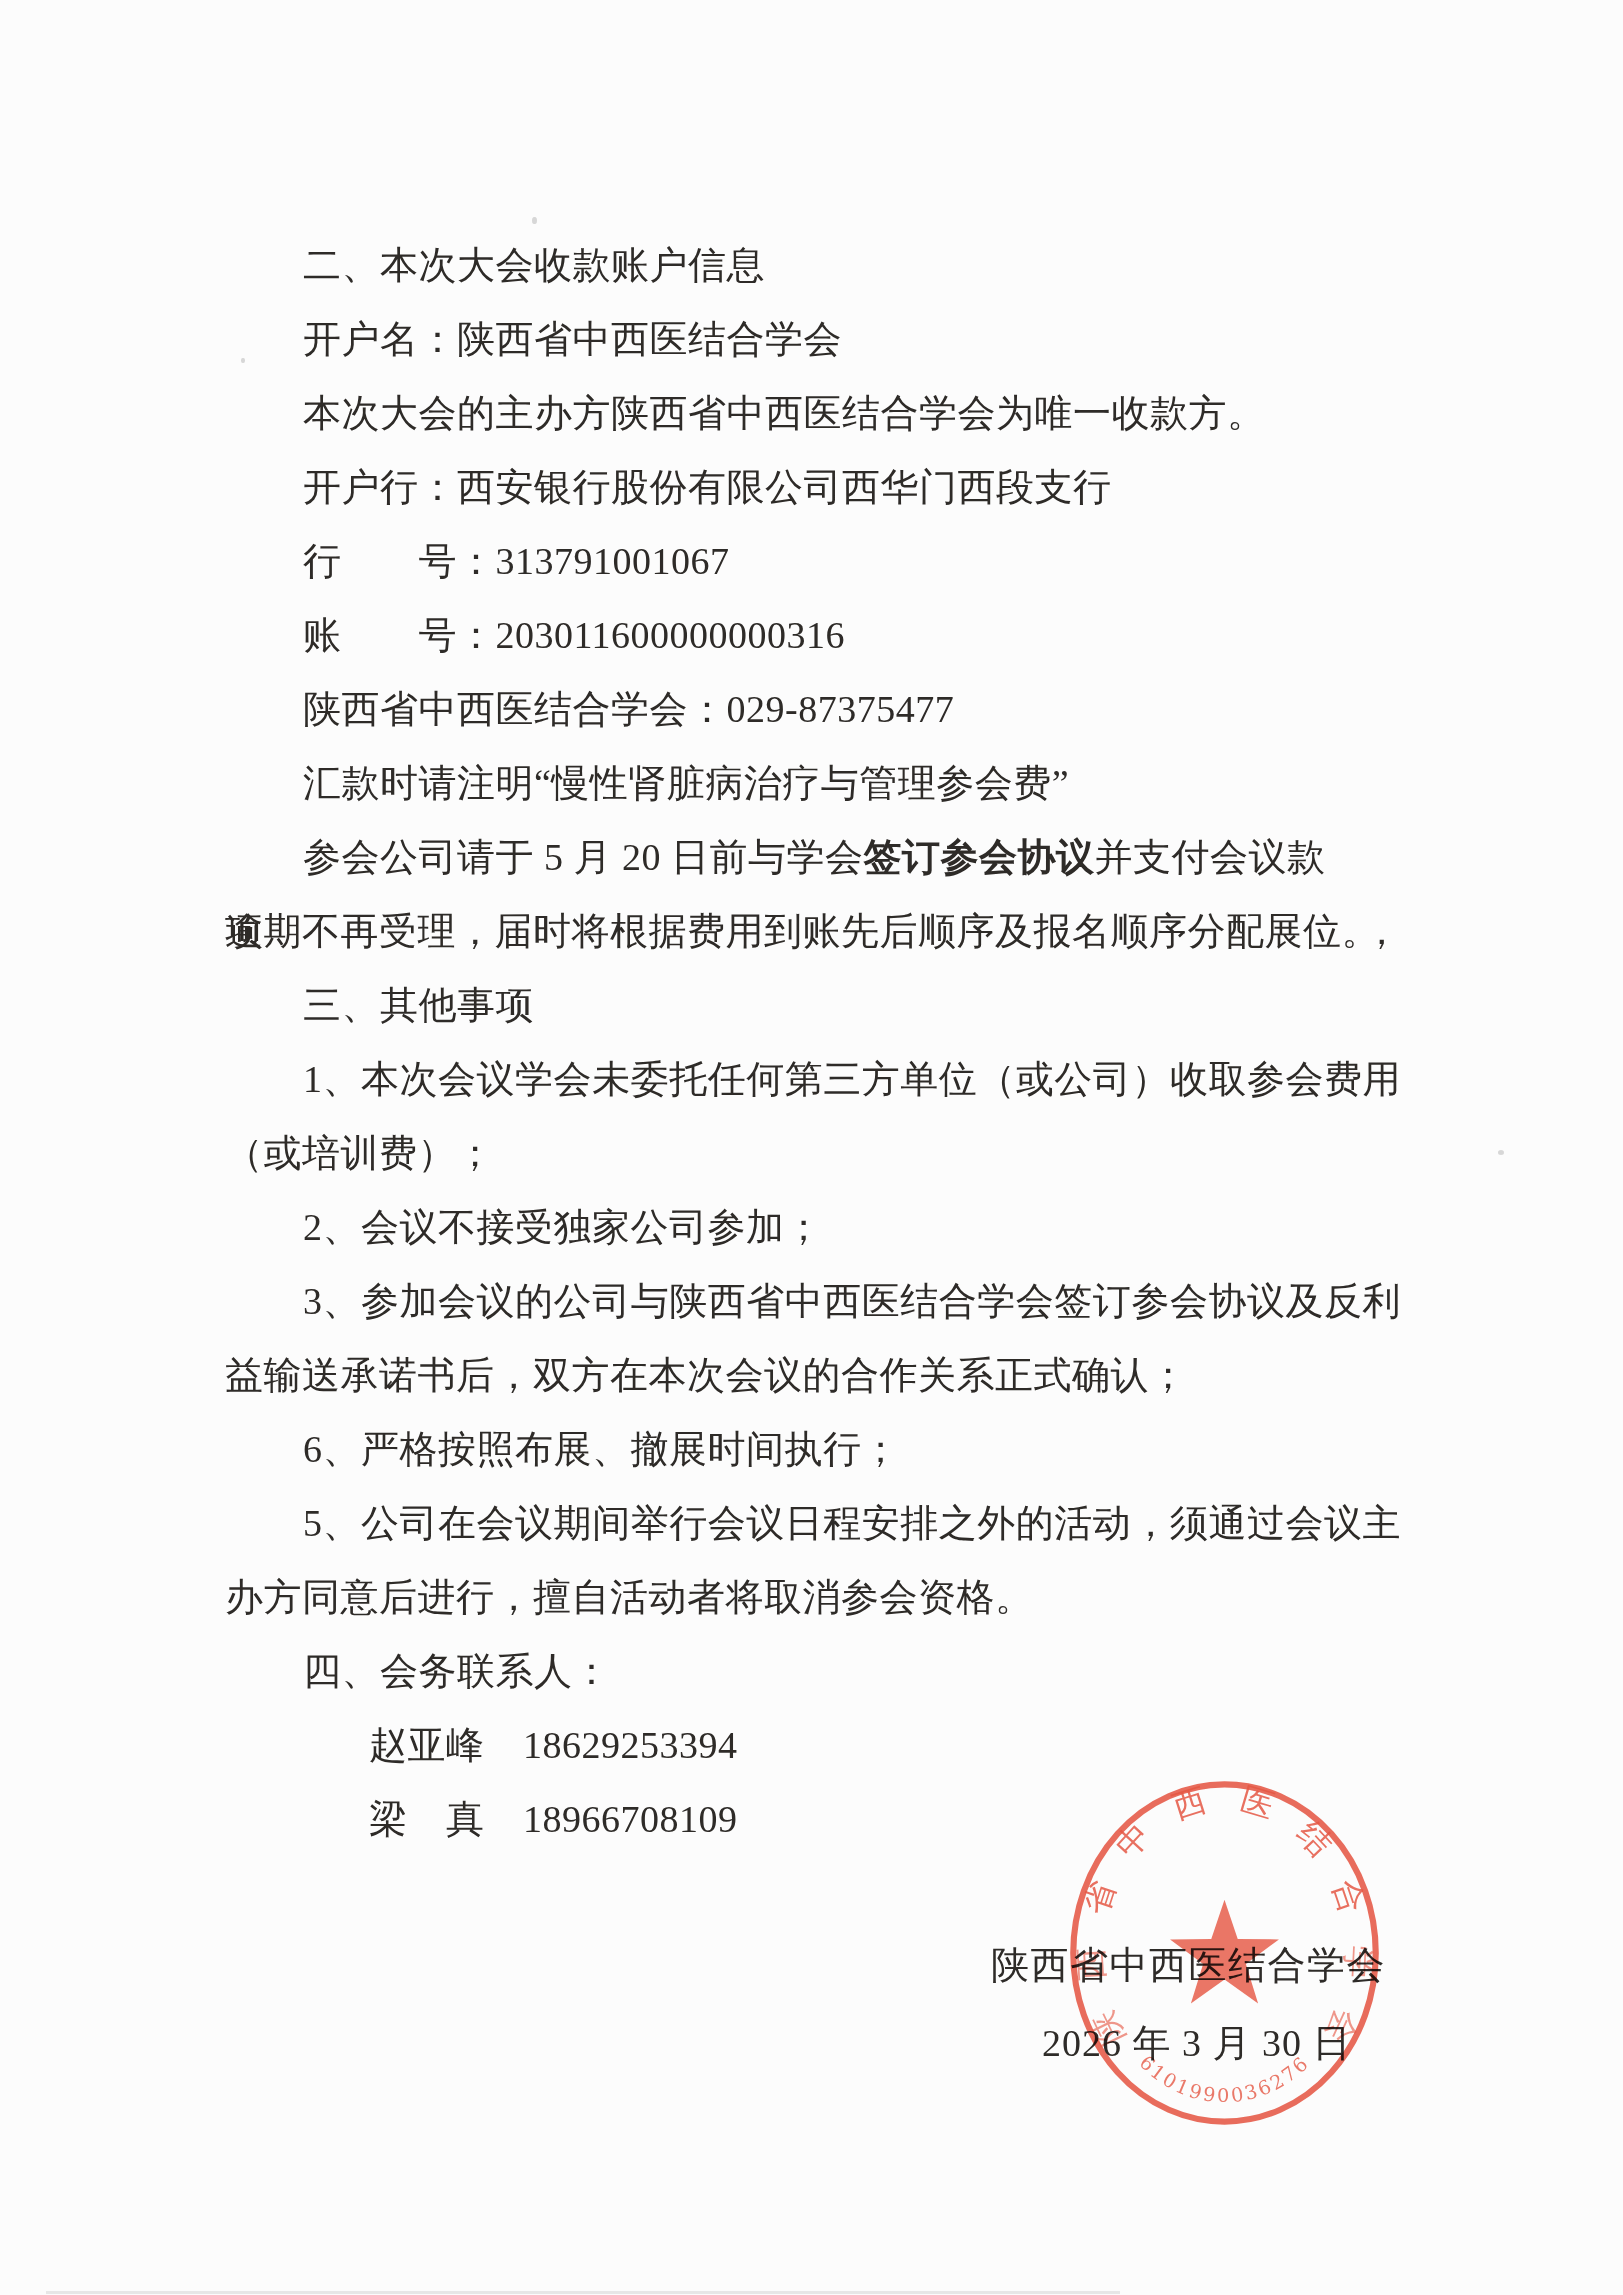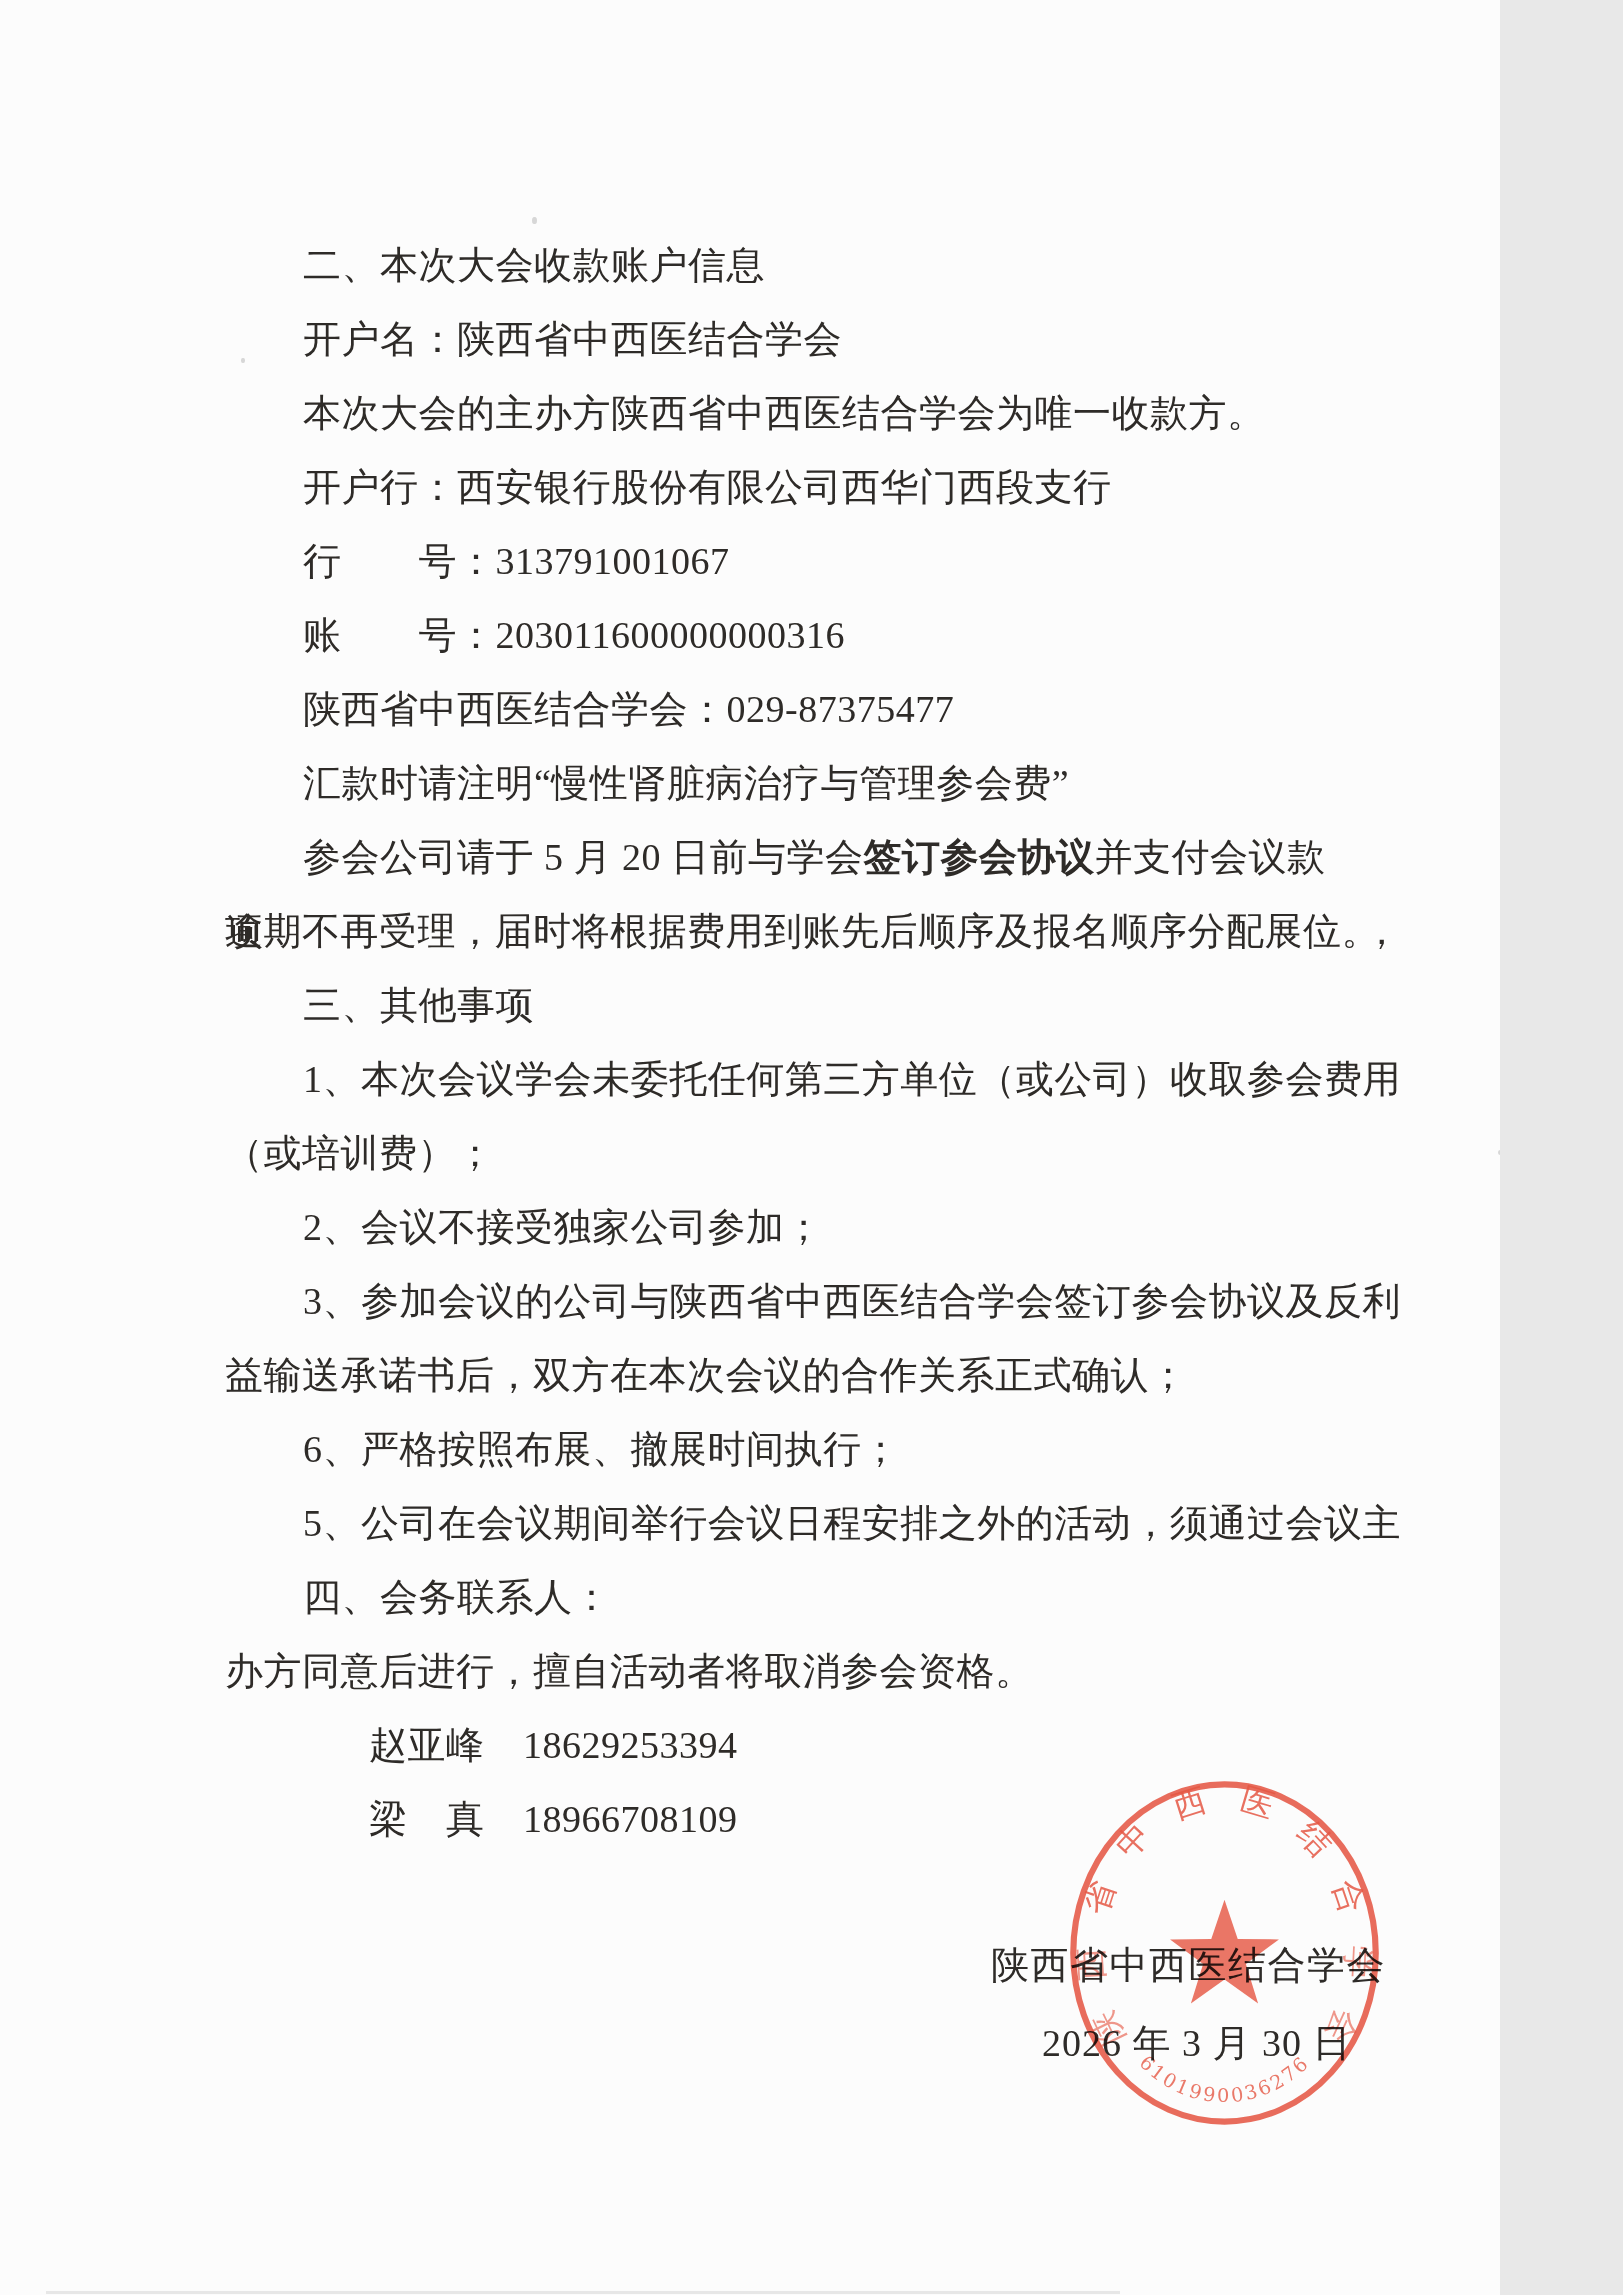--- a/index.html
+++ b/index.html
@@ -1,18 +1,18 @@
 <!DOCTYPE html>
 <html style="font-size:8.2px"><head>
 <meta charset="utf-8">
 <style>
   html, body { margin: 0; padding: 0; background: #e8e8e8; }
   .page {
     position: relative;
-    width: 1500px;
+    width: 1623px;
     height: 2295px;
     background: #fcfcfc;
     overflow: hidden;
     font-family: "Liberation Serif", "DejaVu Serif", serif;
     color: #2e2b28;
   }
   .lines {
     position: absolute;
     left: 225px;
     top: 228px;
@@ -89,22 +89,22 @@
       <div class="line indent-first fill"><span>参会公司请于 5 月 20 日前与学会</span><b>签订参会协议</b><span>并支付会议款项，</span></div>
       <div class="line indent-none"><span>逾期不再受理，届时将根据费用到账先后顺序及报名顺序分配展位。</span></div>
       <div class="line indent-first"><span>三、其他事项</span></div>
       <div class="line indent-first fill"><span>1、本次会议学会未委托任何第三方单位（或公司）收取参会费用</span></div>
       <div class="line indent-none"><span>（或培训费）；</span></div>
       <div class="line indent-first"><span>2、会议不接受独家公司参加；</span></div>
       <div class="line indent-first fill"><span>3、参加会议的公司与陕西省中西医结合学会签订参会协议及反利</span></div>
       <div class="line indent-none"><span>益输送承诺书后，双方在本次会议的合作关系正式确认；</span></div>
       <div class="line indent-first"><span>6、严格按照布展、撤展时间执行；</span></div>
       <div class="line indent-first fill"><span>5、公司在会议期间举行会议日程安排之外的活动，须通过会议主</span></div>
+      <div class="line indent-none"><span>办方同意后进行，擅自活动者将取消参会资格。</span></div>
       <div class="line indent-first"><span>四、会务联系人：</span></div>
-      <div class="line indent-none"><span>办方同意后进行，擅自活动者将取消参会资格。</span></div>
       <div class="line indent-contact"><span>赵亚峰　18629253394</span></div>
       <div class="line indent-contact"><span>梁　真　18966708109</span></div>
     </div>
 
   <div class="signature-org">陕西省中西医结合学会</div>
 
   <div class="signature-date">2026 年 3 月 30 日</div>
 
   <svg class="stamp" viewBox="0 0 640 700" xmlns="http://www.w3.org/2000/svg">
     <defs>

